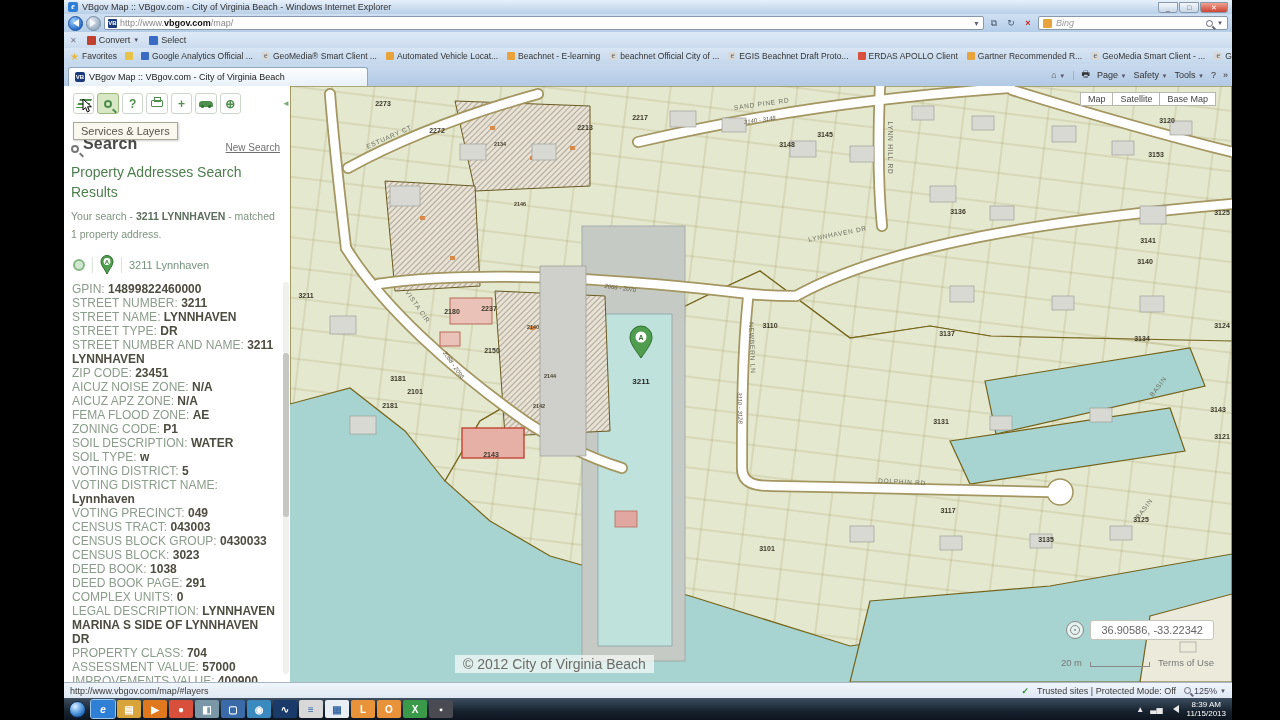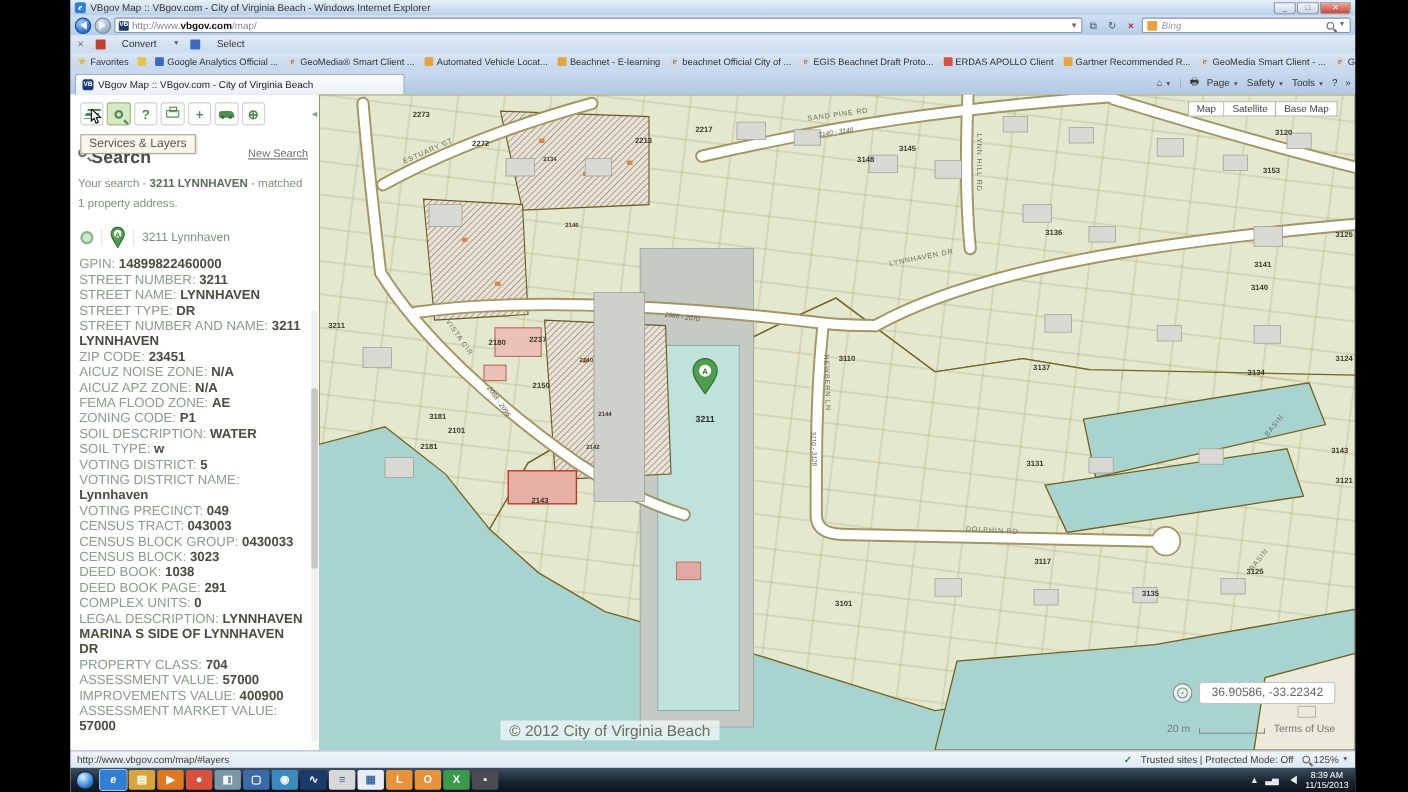--- a/index.html
+++ b/index.html
@@ -27,21 +27,21 @@
   .abtn{flex:0 0 auto;width:14px;height:14px;border:1px solid transparent;border-radius:2px;display:flex;align-items:center;justify-content:center;font-size:9px;color:#456}
   .abtn.stop{color:#c22;font-weight:bold}
   .searchbox{flex:0 0 190px;height:14px;background:#fff;border:1px solid #8898a8;border-radius:2px;display:flex;align-items:center;gap:4px;padding:0 4px;font-size:9px}
   .searchbox .bicon{width:9px;height:9px;background:#e8a33d;border-radius:1px}
   .searchbox .ph{color:#999;font-style:italic}
   .mag{width:7px;height:7px;border:1.5px solid #667;border-radius:50%;position:relative;margin-left:auto}
   .mag::after{content:"";position:absolute;width:4px;height:1.5px;background:#667;transform:rotate(45deg);left:5px;top:6px}
 
   .cmdrow{height:16px;background:linear-gradient(180deg,#dfe9f6,#cbdcef);display:flex;align-items:center;padding:0 6px;gap:10px;font-size:9px;color:#333}
   .cmdx{color:#778;font-size:8px}
-  .cmdbtn{display:flex;align-items:center;gap:15px}
+  .cmdbtn{display:flex;align-items:center;gap:3px}
   .cmdbtn .ic{width:9px;height:9px;border-radius:1px}
   .caret{font-size:6px;color:#556}
 
   .favrow{height:16px;background:linear-gradient(180deg,#d8e5f4,#c4d7ec);display:flex;align-items:center;padding:0 6px;gap:8px;font-size:8.5px;color:#333;overflow:hidden;white-space:nowrap}
   .star{color:#e8b83d;font-size:10px}
   .favitem{display:flex;align-items:center;gap:3px;flex:0 0 auto}
   .favitem .fi{width:8px;height:8px;border-radius:1px;flex:0 0 auto;color:#555;font:8px "Liberation Serif",serif;line-height:8px;text-align:center}
 
   .tabrow{height:22px;background:linear-gradient(180deg,#c9daee,#b2c9e4);display:flex;align-items:flex-end;padding:0 4px;font-size:9px}
   .tab{width:300px;height:19px;background:linear-gradient(180deg,#fdfefe,#e8f0f8);border:1px solid #8fa6bd;border-bottom:none;border-radius:3px 3px 0 0;display:flex;align-items:center;gap:4px;padding:0 6px;color:#222}
@@ -58,21 +58,21 @@
   .i-layers{width:12px;height:9px;background:repeating-linear-gradient(180deg,#4e8e4e 0 2px,transparent 2px 4px);transform:skewX(-25deg)}
   .i-search{width:8px;height:8px;border:2px solid #4e8e4e;border-radius:50%;position:relative}
   .i-search::after{content:"";position:absolute;width:5px;height:2px;background:#4e8e4e;transform:rotate(45deg);left:6px;top:8px}
   .i-print{width:12px;height:7px;border:1.5px solid #4e8e4e;border-radius:1px;position:relative}
   .i-print::before{content:"";position:absolute;left:2px;top:-4px;width:5px;height:3px;border:1.5px solid #4e8e4e}
   .i-car{width:14px;height:6px;background:#4e8e4e;border-radius:3px 4px 1px 1px;position:relative}
   .i-car::after{content:"";position:absolute;left:2px;top:4px;width:3px;height:3px;border-radius:50%;background:#2e6e2e;box-shadow:7px 0 0 #2e6e2e}
   .collapse{position:absolute;right:-40px;top:7px;color:#7aa87a;font-size:8px}
   .cursor-svg{position:absolute;left:18px;top:13px;z-index:9}
   .tooltip{position:absolute;left:9px;top:36px;background:#faf8ee;border:1px solid #a8a898;padding:2px 7px;font-size:11px;color:#55554a;box-shadow:1px 1px 2px rgba(0,0,0,.2);z-index:8;white-space:nowrap}
-  .sb-head{display:flex;align-items:flex-start;margin:21px 10px 0 7px}
+  .sb-head{display:flex;align-items:flex-end;margin:21px 10px 0 7px}
   .sb-head .hmag{width:8px;height:8px;border:2px solid #777;border-radius:50%;position:relative;margin-right:4px}
   .sb-head .hmag::after{content:"";position:absolute;width:5px;height:2px;background:#777;transform:rotate(45deg);left:6px;top:7px}
   .sb-head h1{font-size:16px;font-weight:bold;color:#4a4a4a;letter-spacing:.2px}
   .newsearch{margin-left:auto;font-size:10px;color:#707070;text-decoration:underline}
   .res-title{margin:9px 10px 0 7px;font-size:14px;color:#4e7e4e;line-height:20px}
   .summary{margin:5px 10px 12px 7px;font-size:10.5px;color:#7e947e;line-height:18px}
   .summary b{color:#5c6e5c}
   .result-row{margin:7px 10px 0 9px;display:flex;align-items:center;gap:7px;font-size:11px;color:#74937c}
   .dot-ic{width:12px;height:12px;border-radius:50%;background:#cfe6cf;border:2px solid #86b886}
   .vsep{width:1px;height:16px;background:#dde4dd}
@@ -265,20 +265,21 @@
           <svg class="cursor-svg" width="12" height="14">
               <polygon points="1,0 1,11 3.6,8.6 5.4,13 7.4,12 5.6,7.8 9.4,7.8" fill="#fff" stroke="#000" stroke-width="1"></polygon>
             </svg>
         </div>
         <div class="tooltip">Services &amp; Layers</div>
         <div class="sb-head">
           <span class="hmag"></span>
           <h1>Search</h1>
           <a class="newsearch">New Search</a>
         </div>
+        <div class="res-title">Property Addresses Search Results</div>
         <div class="summary"><span>Your search - </span><b>3211 LYNNHAVEN</b><span> - matched 1 property address.</span></div>
         <div class="result-row">
           <span class="dot-ic"></span>
           <span class="vsep"></span>
           <svg width="14" height="20" viewBox="0 0 14 20">
               <path d="M7 19 C4 13 1 10.5 1 6.5 A6 6 0 1 1 13 6.5 C13 10.5 10 13 7 19 Z" fill="#4f9e4f" stroke="#2f6e2f"></path>
               <circle cx="7" cy="6.5" r="3.4" fill="#fff"></circle>
               <text x="7" y="9" text-anchor="middle" font-size="6" font-weight="bold" fill="#2f6e2f" font-family="Liberation Sans,sans-serif">A</text>
             </svg>
           <span class="vsep"></span>

